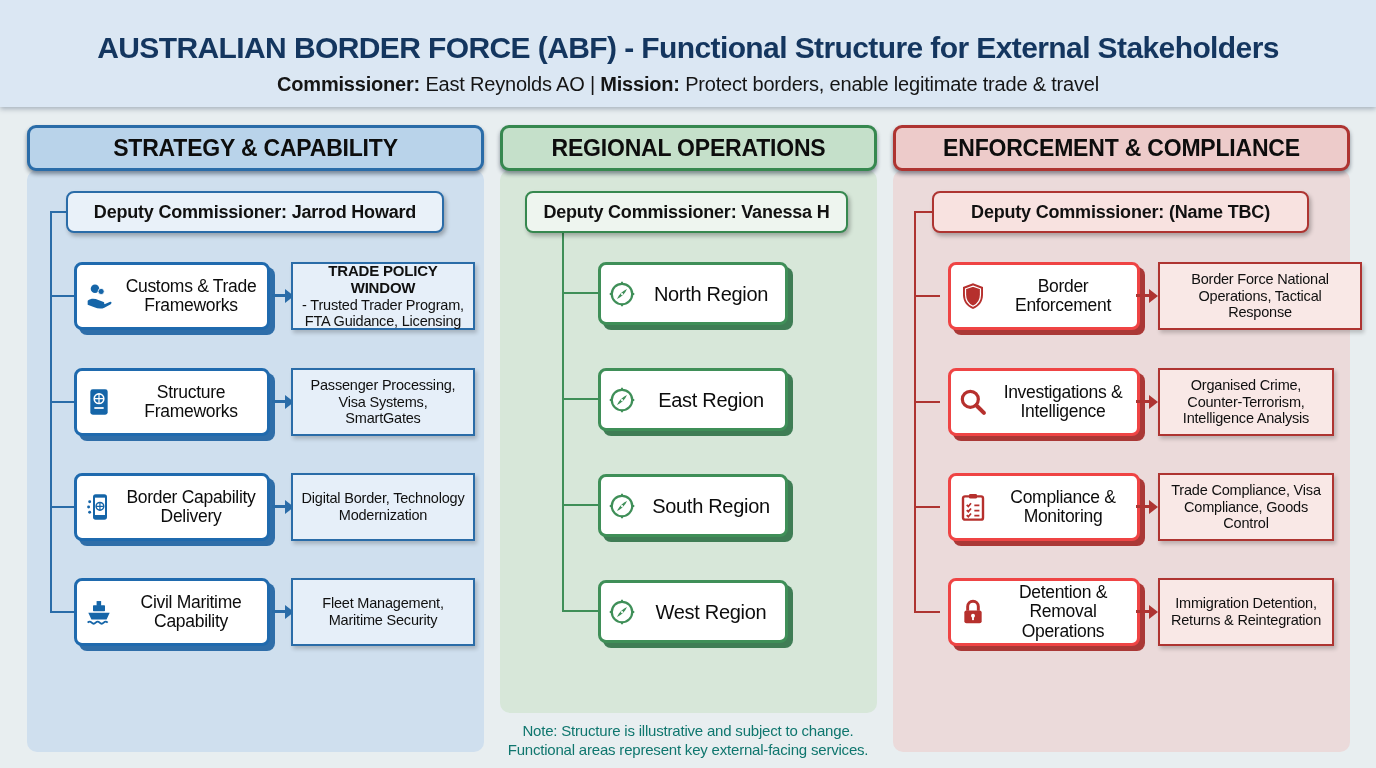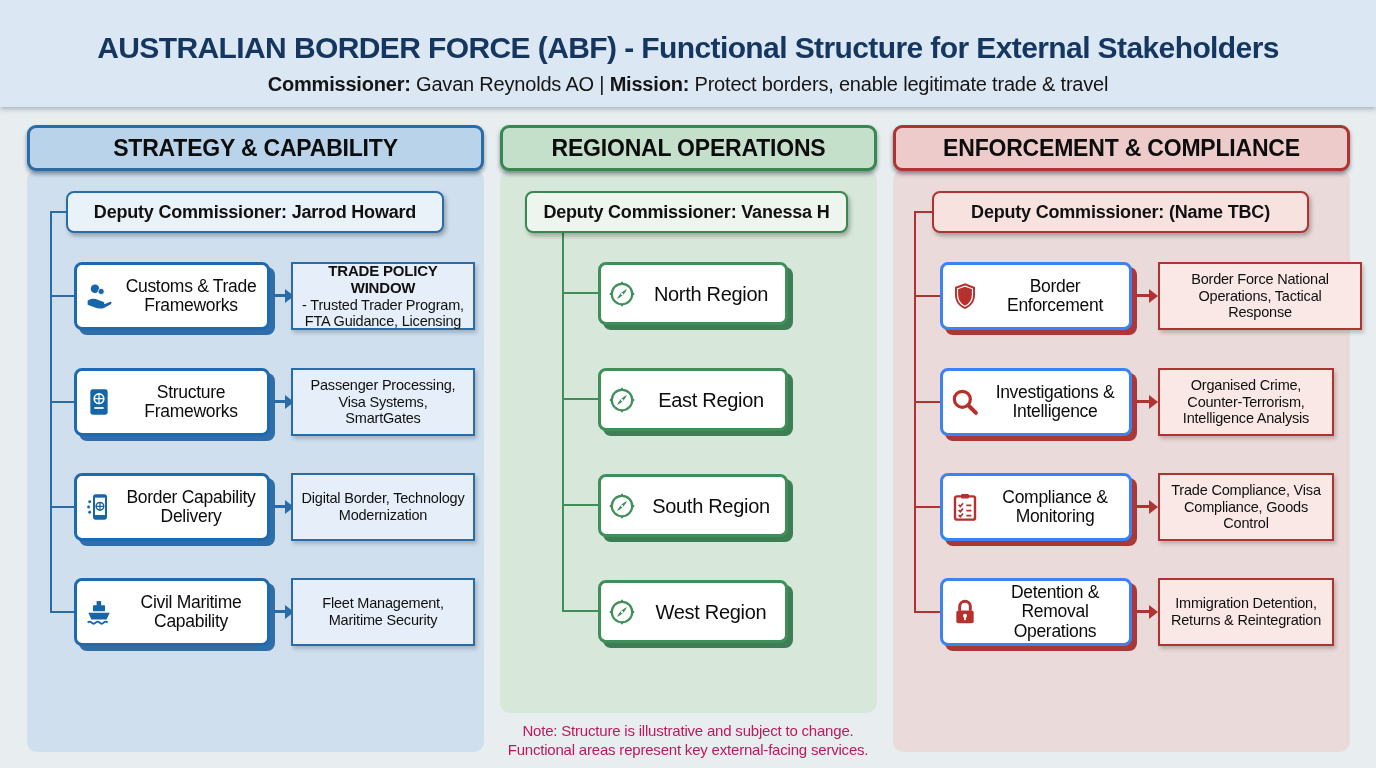--- a/index.html
+++ b/index.html
@@ -60,21 +60,21 @@
   .c2 { --c:#3f8f58; }
   .c3 { --c:#ae3431; }
 
   
   .fbox {
     position:absolute; border-radius:8px; background:#fff;
     display:flex; align-items:center; gap:6px; padding:4px 6px;
   }
   .fbox.blue  { border:3px solid #1f6aae; box-shadow:5px 5px 0 #2f6ea9; }
   .fbox.green { border:3px solid #3f8f58; box-shadow:5px 5px 0 #3f7d55; }
-  .fbox.red   { border:3px solid #3b82f6; box-shadow:5px 5px 0 #aa3836; }
+  .fbox.red   { border:3px solid #ef4444; box-shadow:5px 5px 0 #aa3836;margin-left:8px; }
   .fbox .icon { flex:0 0 auto; display:flex; align-items:center; justify-content:center; }
   .fbox .lbl {
     flex:1 1 auto; text-align:center;
     font-size:17.5px; font-weight:400; line-height:1.1; letter-spacing:-0.3px; color:#0c0c0c;
   }
   .region .lbl { font-size:20px; }
 
   
   .sbox {
     position:absolute; border-radius:0;
@@ -98,32 +98,32 @@
 
   
   .icon svg { display:block; }
   .blue  .icon { color:#1565a8; }
   .green .icon { color:#3f8f58; }
   .red   .icon { color:#b6302d; }
 
   
   .note {
     position:absolute; left:488px; top:722px; width:400px;
-    text-align:center; font-size:15px; line-height:1.25; color:#be185d; letter-spacing:-0.2px;
+    text-align:center; font-size:15px; line-height:1.25; color:#0f766e; letter-spacing:-0.2px;
   }
 </style>
 </head>
 <body>
 
 <div id="canvas">
 
   <div class="top-strip">
     <div class="main-title">AUSTRALIAN BORDER FORCE (ABF) - Functional Structure for External Stakeholders</div>
     <div class="sub-title">
-      <b>Commissioner:</b><span> Gavan Reynolds AO </span><span>| </span><b>Mission:</b><span> Protect borders, enable legitimate trade &amp; travel</span>
+      <b>Commissioner:</b><span> East Reynolds AO </span><span>| </span><b>Mission:</b><span> Protect borders, enable legitimate trade &amp; travel</span>
     </div>
   </div>
 
   <div class="panel p1"></div>
   <div class="panel p2"></div>
   <div class="panel p3"></div>
 
   <div class="c1">
     <div class="hline" style="left:50px;top:211px;width:16px"></div>
     <div class="vline" style="left:50px;top:211px;height:401px"></div>

